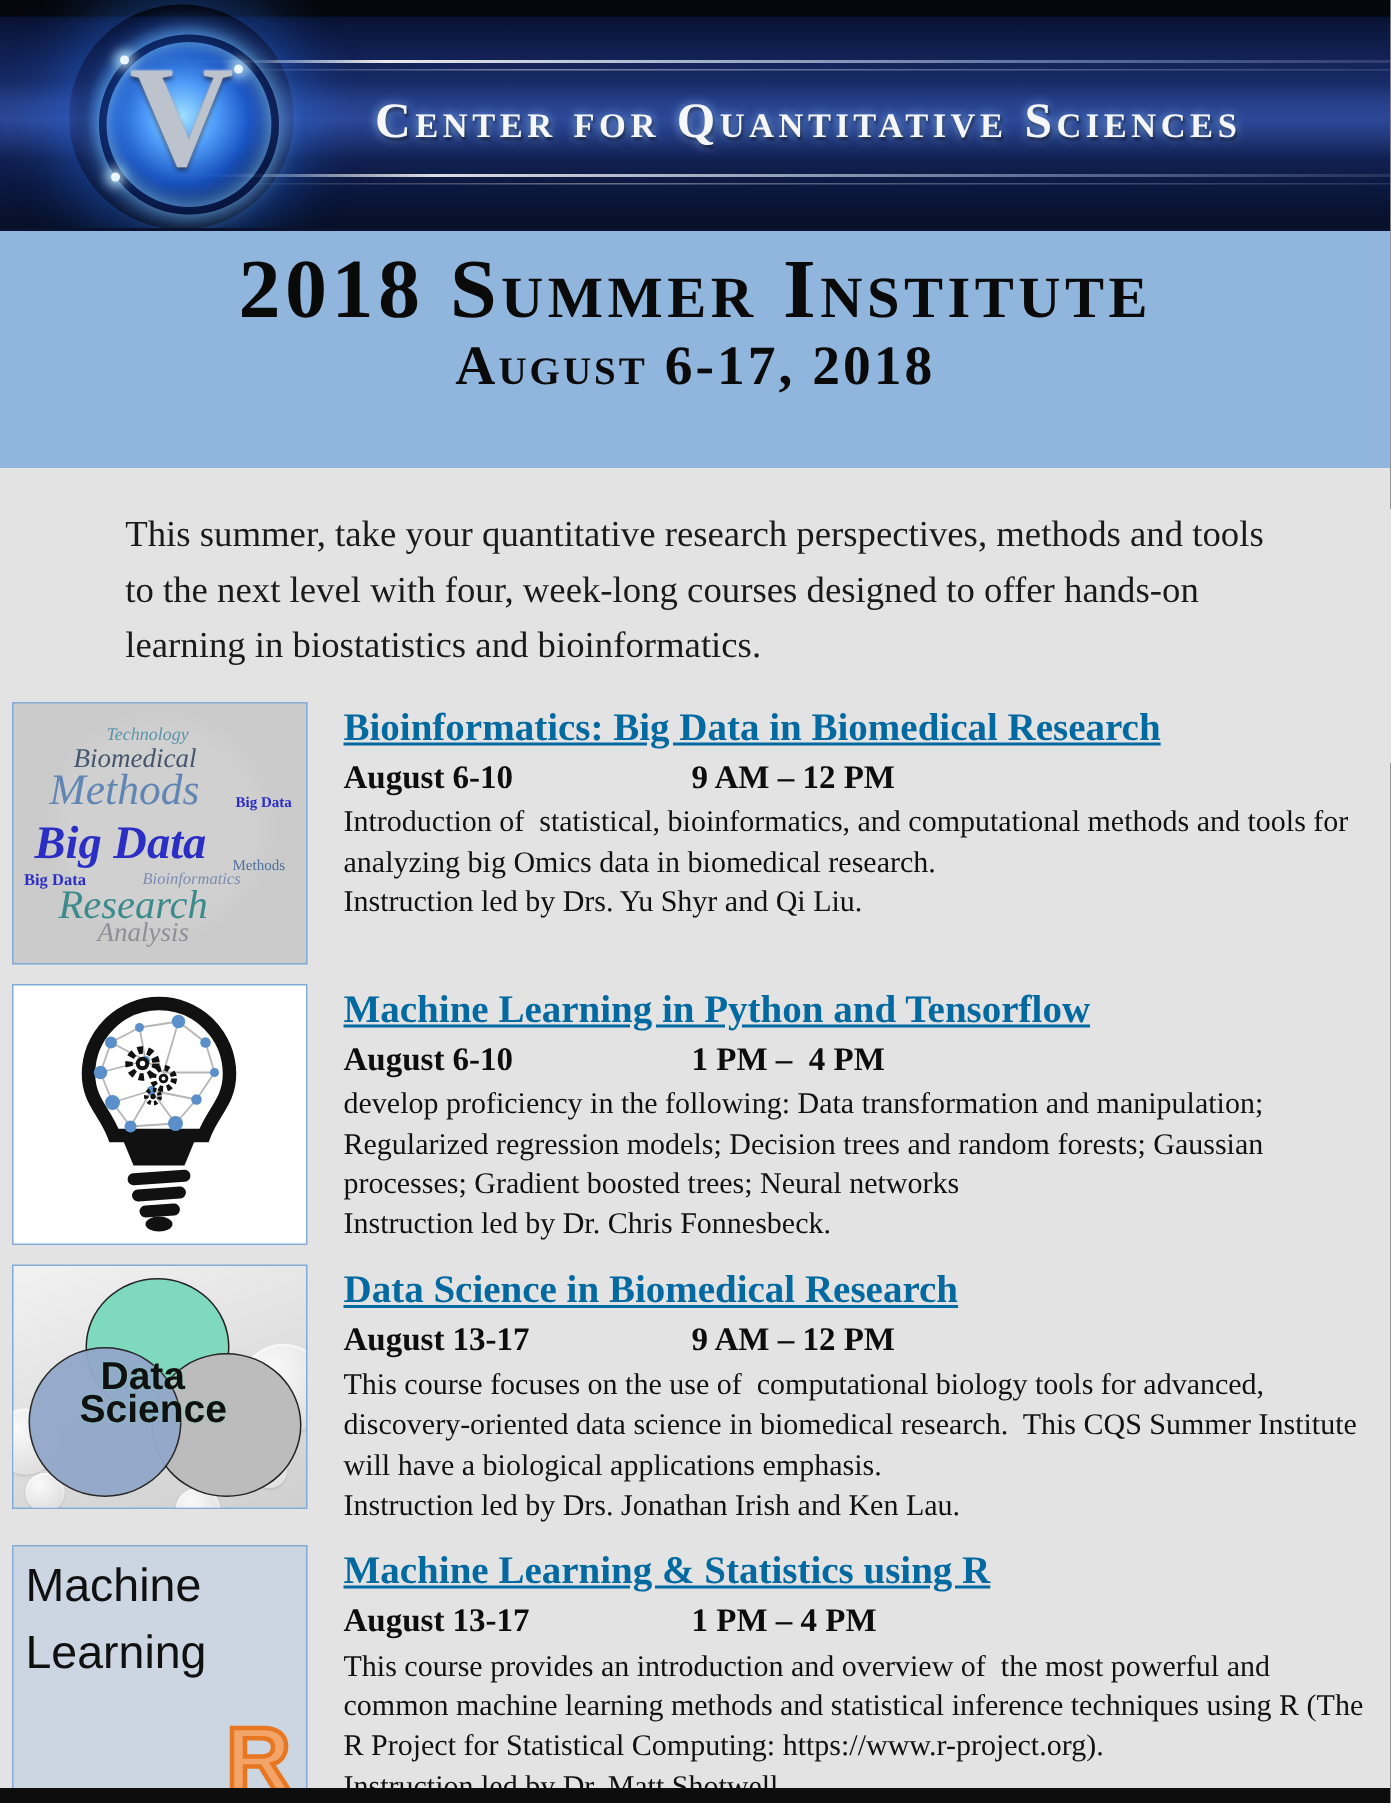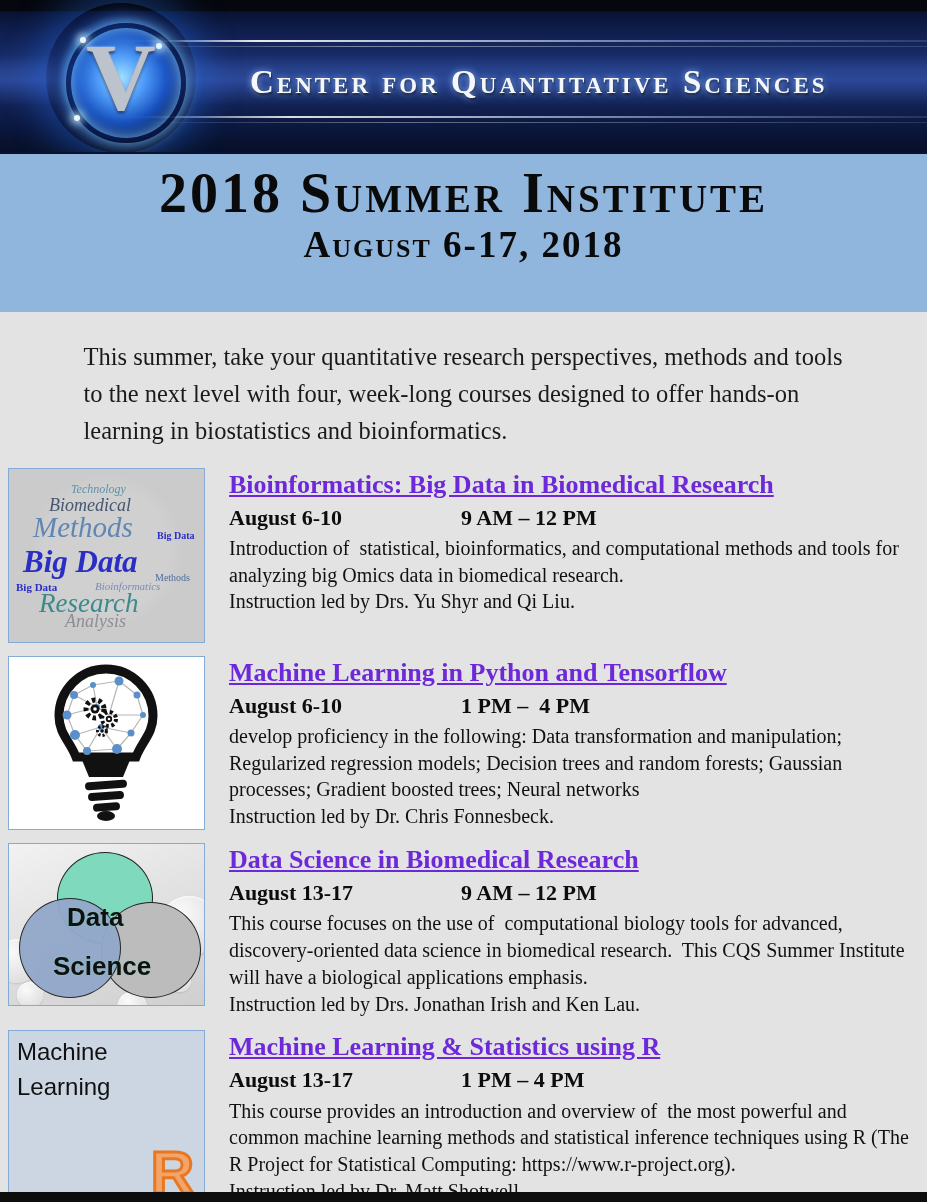--- a/index.html
+++ b/index.html
@@ -69,21 +69,21 @@
   
   .courses{padding:6px 18px 0 8px;}
   .course-row{display:flex;gap:24px;align-items:flex-start;margin-bottom:13px;}
   .course-img{
     flex:none;width:197px;box-sizing:border-box;position:relative;overflow:hidden;
     border:1px solid #84abd6;background:#fff;
   }
   .course-text{flex:1;padding-top:2px;}
   .course-title{
     margin:0 0 5px;font-size:26px;font-weight:bold;text-decoration:underline;
-    color:#6d28d9;line-height:1.15;
+    color:#0369a1;line-height:1.15;
   }
   .course-when{margin:0 0 5px;font-size:22px;font-weight:bold;line-height:1.15;}
   .course-when .dates{display:inline-block;width:232px;}
   .course-when .time{white-space:pre;}
   .course-desc,.course-instr{
     margin:0;font-size:20px;line-height:1.34;color:#111;white-space:pre-wrap;
   }
 
   
   .img-cloud{height:175px;background:#cbcbcb;font-family:"Liberation Serif",serif;}
@@ -114,36 +114,36 @@
   .bub2{left:8px;top:138px;width:26px;height:26px;}
   .bub3{left:150px;top:52px;width:60px;height:60px;}
   .bub4{left:160px;top:126px;width:22px;height:22px;}
   .bub5{left:108px;top:148px;width:30px;height:30px;}
   .venn-c{position:absolute;border-radius:50%;border:1.5px solid #222;box-sizing:border-box;}
   .venn-teal{left:48px;top:8px;width:96px;height:92px;background:#7ed9bd;z-index:1;}
   .venn-gray{left:92px;top:58px;width:100px;height:96px;background:#bcbcbc;z-index:2;}
   .venn-blue{left:10px;top:54px;width:102px;height:100px;background:#93a8ca;z-index:3;opacity:.96;}
   .venn-label{position:absolute;z-index:4;font-weight:bold;color:#101010;text-shadow:0 0 2px rgba(126,217,189,.8);line-height:1;}
   .venn-l1{top:60px;left:58px;font-size:26px;}
-  .venn-l2{top:109px;left:44px;font-size:26px;}
+  .venn-l2{top:82px;left:44px;font-size:26px;}
 
   
   .img-ml{
     height:174px;font-family:"Liberation Sans",sans-serif;
     background-image:
       radial-gradient(circle,rgba(55,70,90,.55) 1.3px,rgba(0,0,0,0) 1.5px),
       radial-gradient(circle,rgba(70,85,105,.40) 1.1px,rgba(0,0,0,0) 1.3px),
       radial-gradient(circle,rgba(90,105,125,.45) 1.9px,rgba(0,0,0,0) 2.1px),
       radial-gradient(ellipse at 35% 60%,rgba(45,60,85,.30),rgba(0,0,0,0) 65%),
       linear-gradient(135deg,#e3eaf1 0%,#c9d4e0 40%,#bac7d5 70%,#d6deе8 100%);
     background-size:17px 13px,11px 19px,29px 23px,100% 100%,100% 100%;
     background-position:0 0,6px 8px,3px 5px,0 0,0 0;
     background-color:#ccd6e2;
   }
-  .ml-text{position:absolute;left:8px;top:4px;font-size:24px;color:#101010;line-height:1.45;}
+  .ml-text{position:absolute;left:8px;top:4px;font-size:31px;color:#101010;line-height:1.45;}
   .ml-r{
     position:absolute;right:10px;bottom:0px;font-size:60px;font-weight:bold;line-height:1;
     color:#f3a469;-webkit-text-stroke:3px #e87722;
     text-shadow:0 0 1px #e87722;
   }
 
   
   .footer{
     position:absolute;left:0;right:0;bottom:10px;height:52px;background:#90b6de;
     text-align:center;font-size:32px;font-weight:bold;line-height:50px;color:#0a0a0a;

